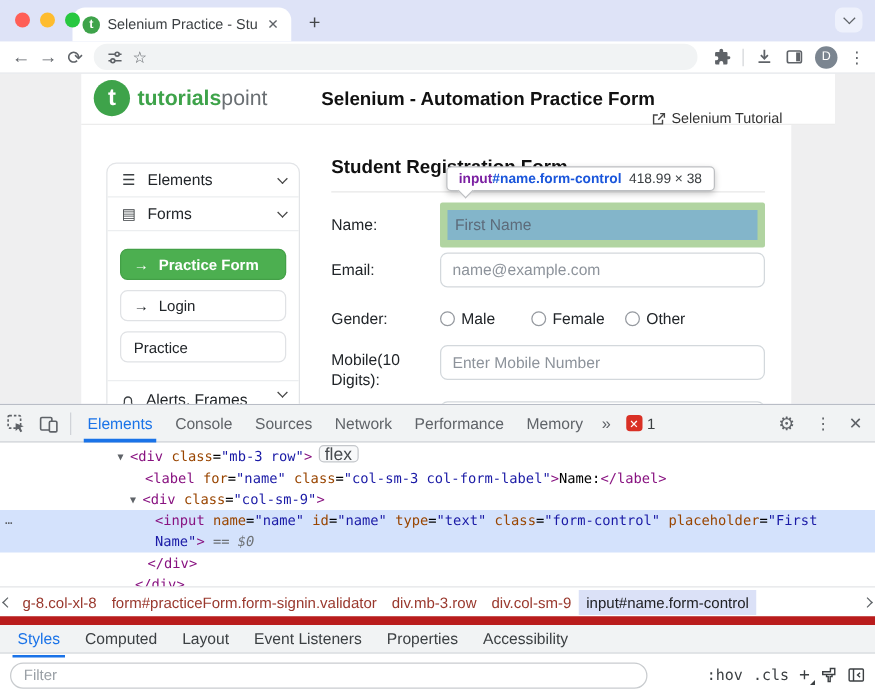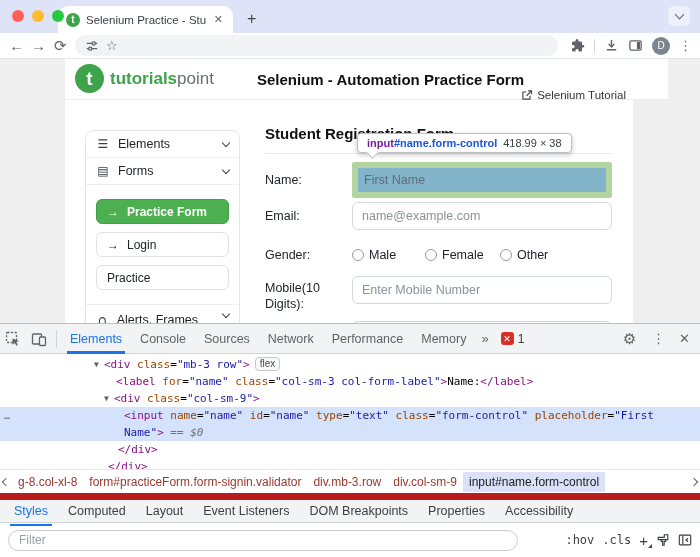--- a/index.html
+++ b/index.html
@@ -108,21 +108,21 @@
   .dt-close { color:#5f6368; font-size:13px; padding:0 10px 0 7px; }
 
   .dtree { height:115px; overflow:hidden; font-family:"DejaVu Sans Mono", monospace; font-size:11px; color:#000; padding-top:2px; flex:none; }
   .cl { line-height:17px; white-space:pre-wrap; padding-right:40px; position:relative; }
   .tri { color:#5f6368; font-size:8px; display:inline-block; width:10px; margin-left:-12px; vertical-align:1px; }
   .tg { color:#881280; }
   .at { color:#994500; }
   .vl { color:#1a1aa6; }
   .pl { color:#000; }
   .mt { color:#6e7276; font-style:italic; }
-  .flexbadge { display:inline-block; border:1px solid #c4c7cb; background:#f8f9fa; color:#474b4f; border-radius:4px; font-size:10px; line-height:12px; padding:0 4px; margin-left:5px; vertical-align:1px; font-family:"Liberation Sans",sans-serif; }
+  .flexbadge { display:inline-block; border:1px solid #c4c7cb; background:#f8f9fa; color:#474b4f; border-radius:4px; font-size:14px; line-height:12px; padding:0 4px; margin-left:5px; vertical-align:1px; font-family:"Liberation Sans",sans-serif; }
   .cl.hl { background:#d4e2fc; }
   .gutter-dots { position:absolute; left:4px; top:0; color:#5f6368; font-size:10px; }
 
   .crumbs { height:24px; border-top:1px solid #e3e5e8; display:flex; align-items:center; font-size:12px; flex:none; overflow:hidden; }
   .crumb-arr { color:#5f6368; padding:0 3px; flex:none; display:flex; align-items:center; }
   .carr { width:6px; height:6px; border-right:1.4px solid #5f6368; border-bottom:1.4px solid #5f6368; }
   .carr.left { transform:rotate(135deg); }
   .carr.right { transform:rotate(-45deg); }
   .crumb { color:#99382d; padding:3px 6px; white-space:nowrap; }
   .crumb.sel { background:#dbe1f7; color:#202124; }
@@ -374,21 +374,20 @@
       <div class="crumb-arr">
           <span class="carr right"></span>
         </div>
     </div>
 
     <div class="styles-bar">
       <div class="st-tab sel">Styles</div>
       <div class="st-tab">Computed</div>
       <div class="st-tab">Layout</div>
       <div class="st-tab">Event Listeners</div>
-      <div class="st-tab">DOM Breakpoints</div>
       <div class="st-tab">Properties</div>
       <div class="st-tab">Accessibility</div>
     </div>
 
     <div class="filter-bar">
       <input class="filter-input" placeholder="Filter" style="">
       <div class="grow" style="flex:1"></div>
       <div class="fb-btn">:hov</div>
       <div class="fb-btn">.cls</div>
       <div class="fb-plus">+</div>

